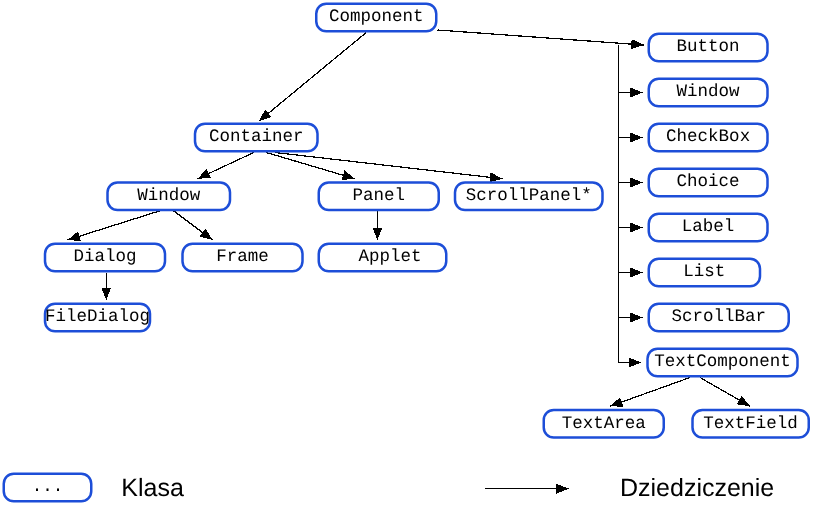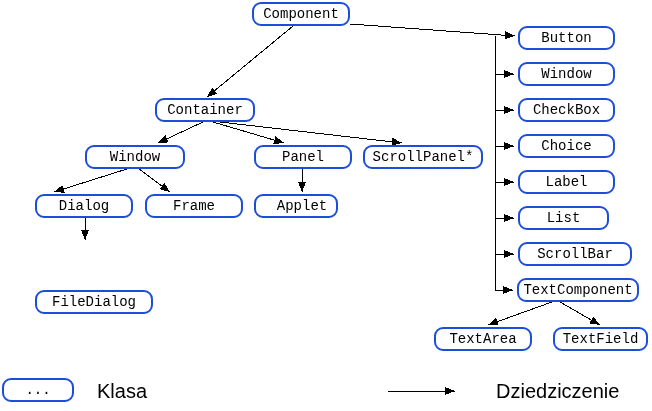--- a/index.html
+++ b/index.html
@@ -74,22 +74,22 @@
     <line x1="388" y1="391" x2="455" y2="391" stroke="#000" marker-end="url(#arrow)"></line>
   </svg>
 
   <div class="node" style="left:252px; top:2px;  width:98px;">Component</div>
   <div class="node" style="left:155px; top:98px; width:100px;">Container</div>
   <div class="node" style="left:85px;  top:145px;width:100px;">Window</div>
   <div class="node" style="left:254px; top:145px;width:98px;">Panel</div>
   <div class="node" style="left:363px; top:145px;width:120px;">ScrollPanel*</div>
   <div class="node" style="left:35px;  top:194px;width:98px;">Dialog</div>
   <div class="node" style="left:145px; top:194px;width:98px;">Frame</div>
-  <div class="node" style="left:254px; top:194px;width:84px;padding-left:12px;">Applet</div>
-  <div class="node" style="left:35px;  top:242px;width:118px;margin-top:48px;">FileDialog</div>
+  <div class="node" style="left:254px; top:194px;width:104px;padding-left:12px;">Applet</div>
+  <div class="node" style="left:35px;  top:242px;width:86px;">FileDialog</div>
 
   <div class="node" style="left:518px; top:26px; width:97px;">Button</div>
   <div class="node" style="left:518px; top:62px; width:97px;">Window</div>
   <div class="node" style="left:518px; top:98px; width:97px;">CheckBox</div>
   <div class="node" style="left:518px; top:134px;width:97px;">Choice</div>
   <div class="node" style="left:518px; top:170px;width:97px;">Label</div>
   <div class="node" style="left:518px; top:206px;width:91px;">List</div>
   <div class="node" style="left:518px; top:242px;width:114px;">ScrollBar</div>
   <div class="node" style="left:517px; top:278px;width:122px;">TextComponent</div>
 

